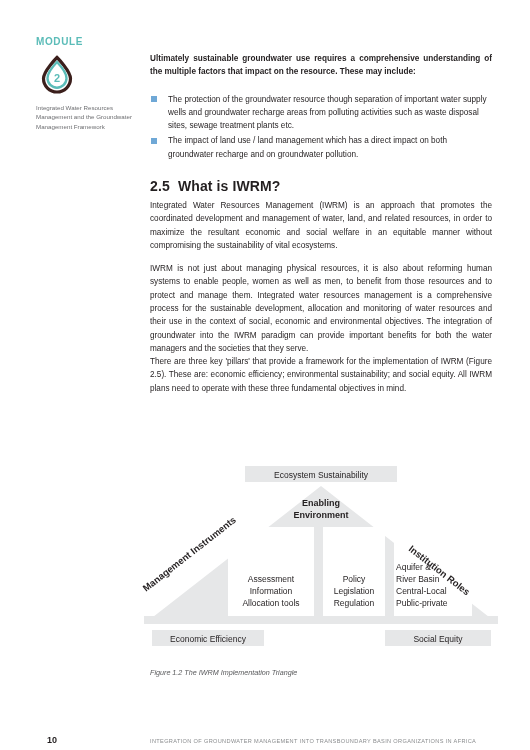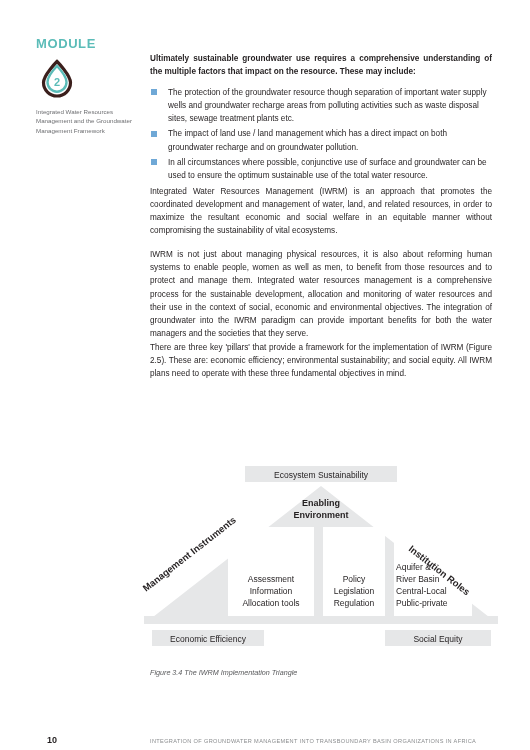--- a/index.html
+++ b/index.html
@@ -17,21 +17,21 @@
   }
 
   
   .module-rail {
     position: absolute;
     left: 36px;
     top: 36px;
     width: 96px;
   }
   .module-kicker {
-    font-size: 13px;
+    font-size: 10px;
     font-weight: bold;
     letter-spacing: 0.6px;
     color: #5bbcb8;
     margin-bottom: 6px;
   }
   .module-badge {
     width: 42px;
     height: 42px;
     position: relative;
     margin-bottom: 8px;
@@ -48,21 +48,21 @@
     left: 150px;
     top: 52px;
     width: 342px;
   }
 
   .lead-para {
     font-size: 8.2px;
     line-height: 1.62;
     font-weight: bold;
     color: #231f20;
-    margin: 0 0 7px 0;
+    margin: 0 0 14px 0;
     text-align: justify;
   }
 
   ul.bullets {
     list-style: none;
     margin: 0 0 0 0;
     padding: 0;
   }
   ul.bullets li {
     position: relative;
@@ -171,26 +171,25 @@
 
   <ul class="bullets">
     <li>
       <span class="sq"></span>
       <span>The protection of the groundwater resource though separation of important water supply wells and groundwater recharge areas from polluting activities such as waste disposal sites, sewage treatment plants etc.</span>
     </li>
     <li>
       <span class="sq"></span>
       <span>The impact of land use / land management which has a direct impact on both groundwater recharge and on groundwater pollution.</span>
     </li>
-    <li>
-      <span class="sq"></span>
-      <span>In all circumstances where possible, conjunctive use of surface and groundwater can be used to ensure the optimum sustainable use of the total water resource.</span>
-    </li>
   </ul>
 
+  <h2 class="section-head">
+    <span class="num">2.5</span><span>What is IWRM?</span>
+  </h2>
   <p class="body-para">Integrated Water Resources Management (IWRM) is an approach that promotes the coordinated development and management of water, land, and related resources, in order to maximize the resultant economic and social welfare in an equitable manner without compromising the sustainability of vital ecosystems.</p>
   <p class="body-para last">IWRM is not just about managing physical resources, it is also about reforming human systems to enable people, women as well as men, to benefit from those resources and to protect and manage them. Integrated water resources management is a comprehensive process for the sustainable development, allocation and monitoring of water resources and their use in the context of social, economic and environmental objectives. The integration of groundwater into the IWRM paradigm can provide important benefits for both the water managers and the societies that they serve.</p>
 
   <p class="body-para last">There are three key 'pillars' that provide a framework for the implementation of IWRM (Figure 2.5). These are: economic efficiency; environmental sustainability; and social equity. All IWRM plans need to operate with these three fundamental objectives in mind.</p>
 </div>
 
 <div class="figure-wrap">
   <svg class="fig-svg" width="470" height="190" viewBox="0 0 470 190">
 
     <rect x="215" y="2" width="152" height="16" fill="#e6e7e8"></rect>
@@ -225,18 +224,18 @@
     <text x="366" y="142" font-family="Liberation Sans, sans-serif" font-size="8.5" fill="#231f20">Public-private</text>
 
     <rect x="122" y="166" width="112" height="16" fill="#e6e7e8"></rect>
     <text x="178" y="177.5" text-anchor="middle" font-family="Liberation Sans, sans-serif" font-size="8.5" fill="#231f20">Economic Efficiency</text>
 
     <rect x="355" y="166" width="106" height="16" fill="#e6e7e8"></rect>
     <text x="408" y="177.5" text-anchor="middle" font-family="Liberation Sans, sans-serif" font-size="8.5" fill="#231f20">Social Equity</text>
   </svg>
 </div>
 
-<div class="fig-caption">Figure 3.4 The IWRM Implementation Triangle</div>
+<div class="fig-caption">Figure 1.2 The IWRM Implementation Triangle</div>
 
 <div class="footer">
   <div class="page-num">10</div>
   <div class="footer-title">INTEGRATION OF GROUNDWATER MANAGEMENT INTO TRANSBOUNDARY BASIN ORGANIZATIONS IN AFRICA</div>
 </div>
 
 </body></html>

